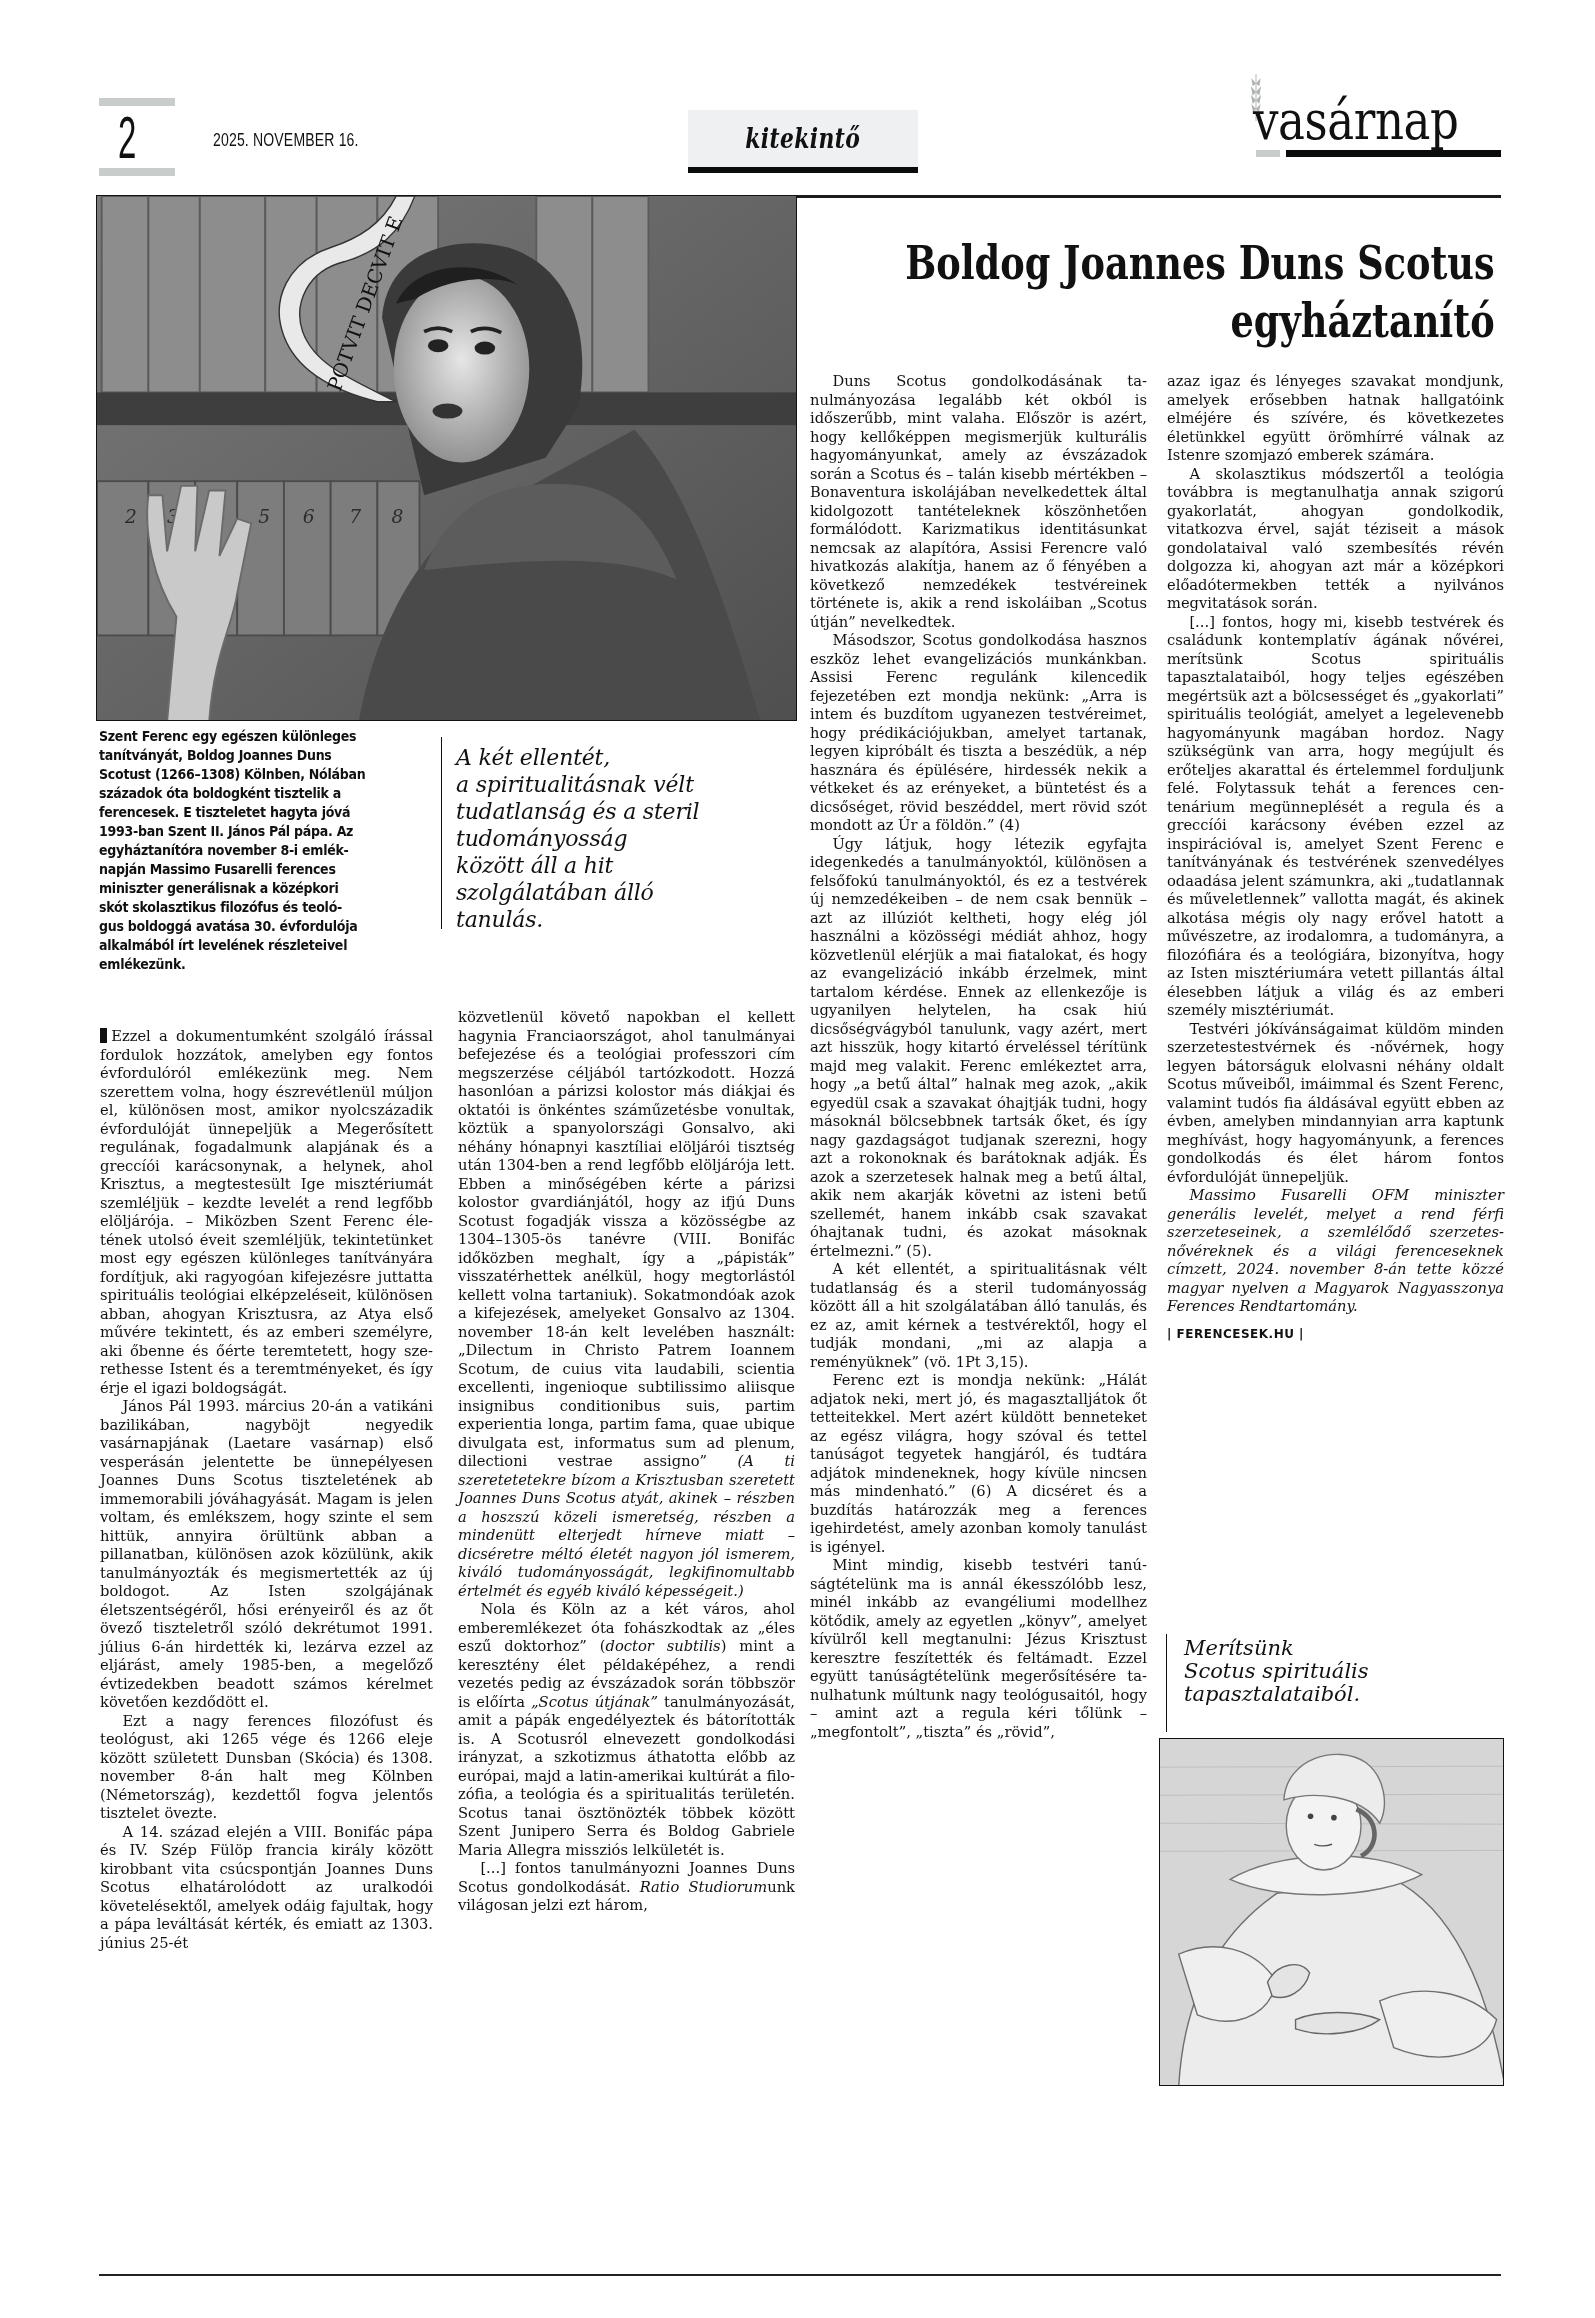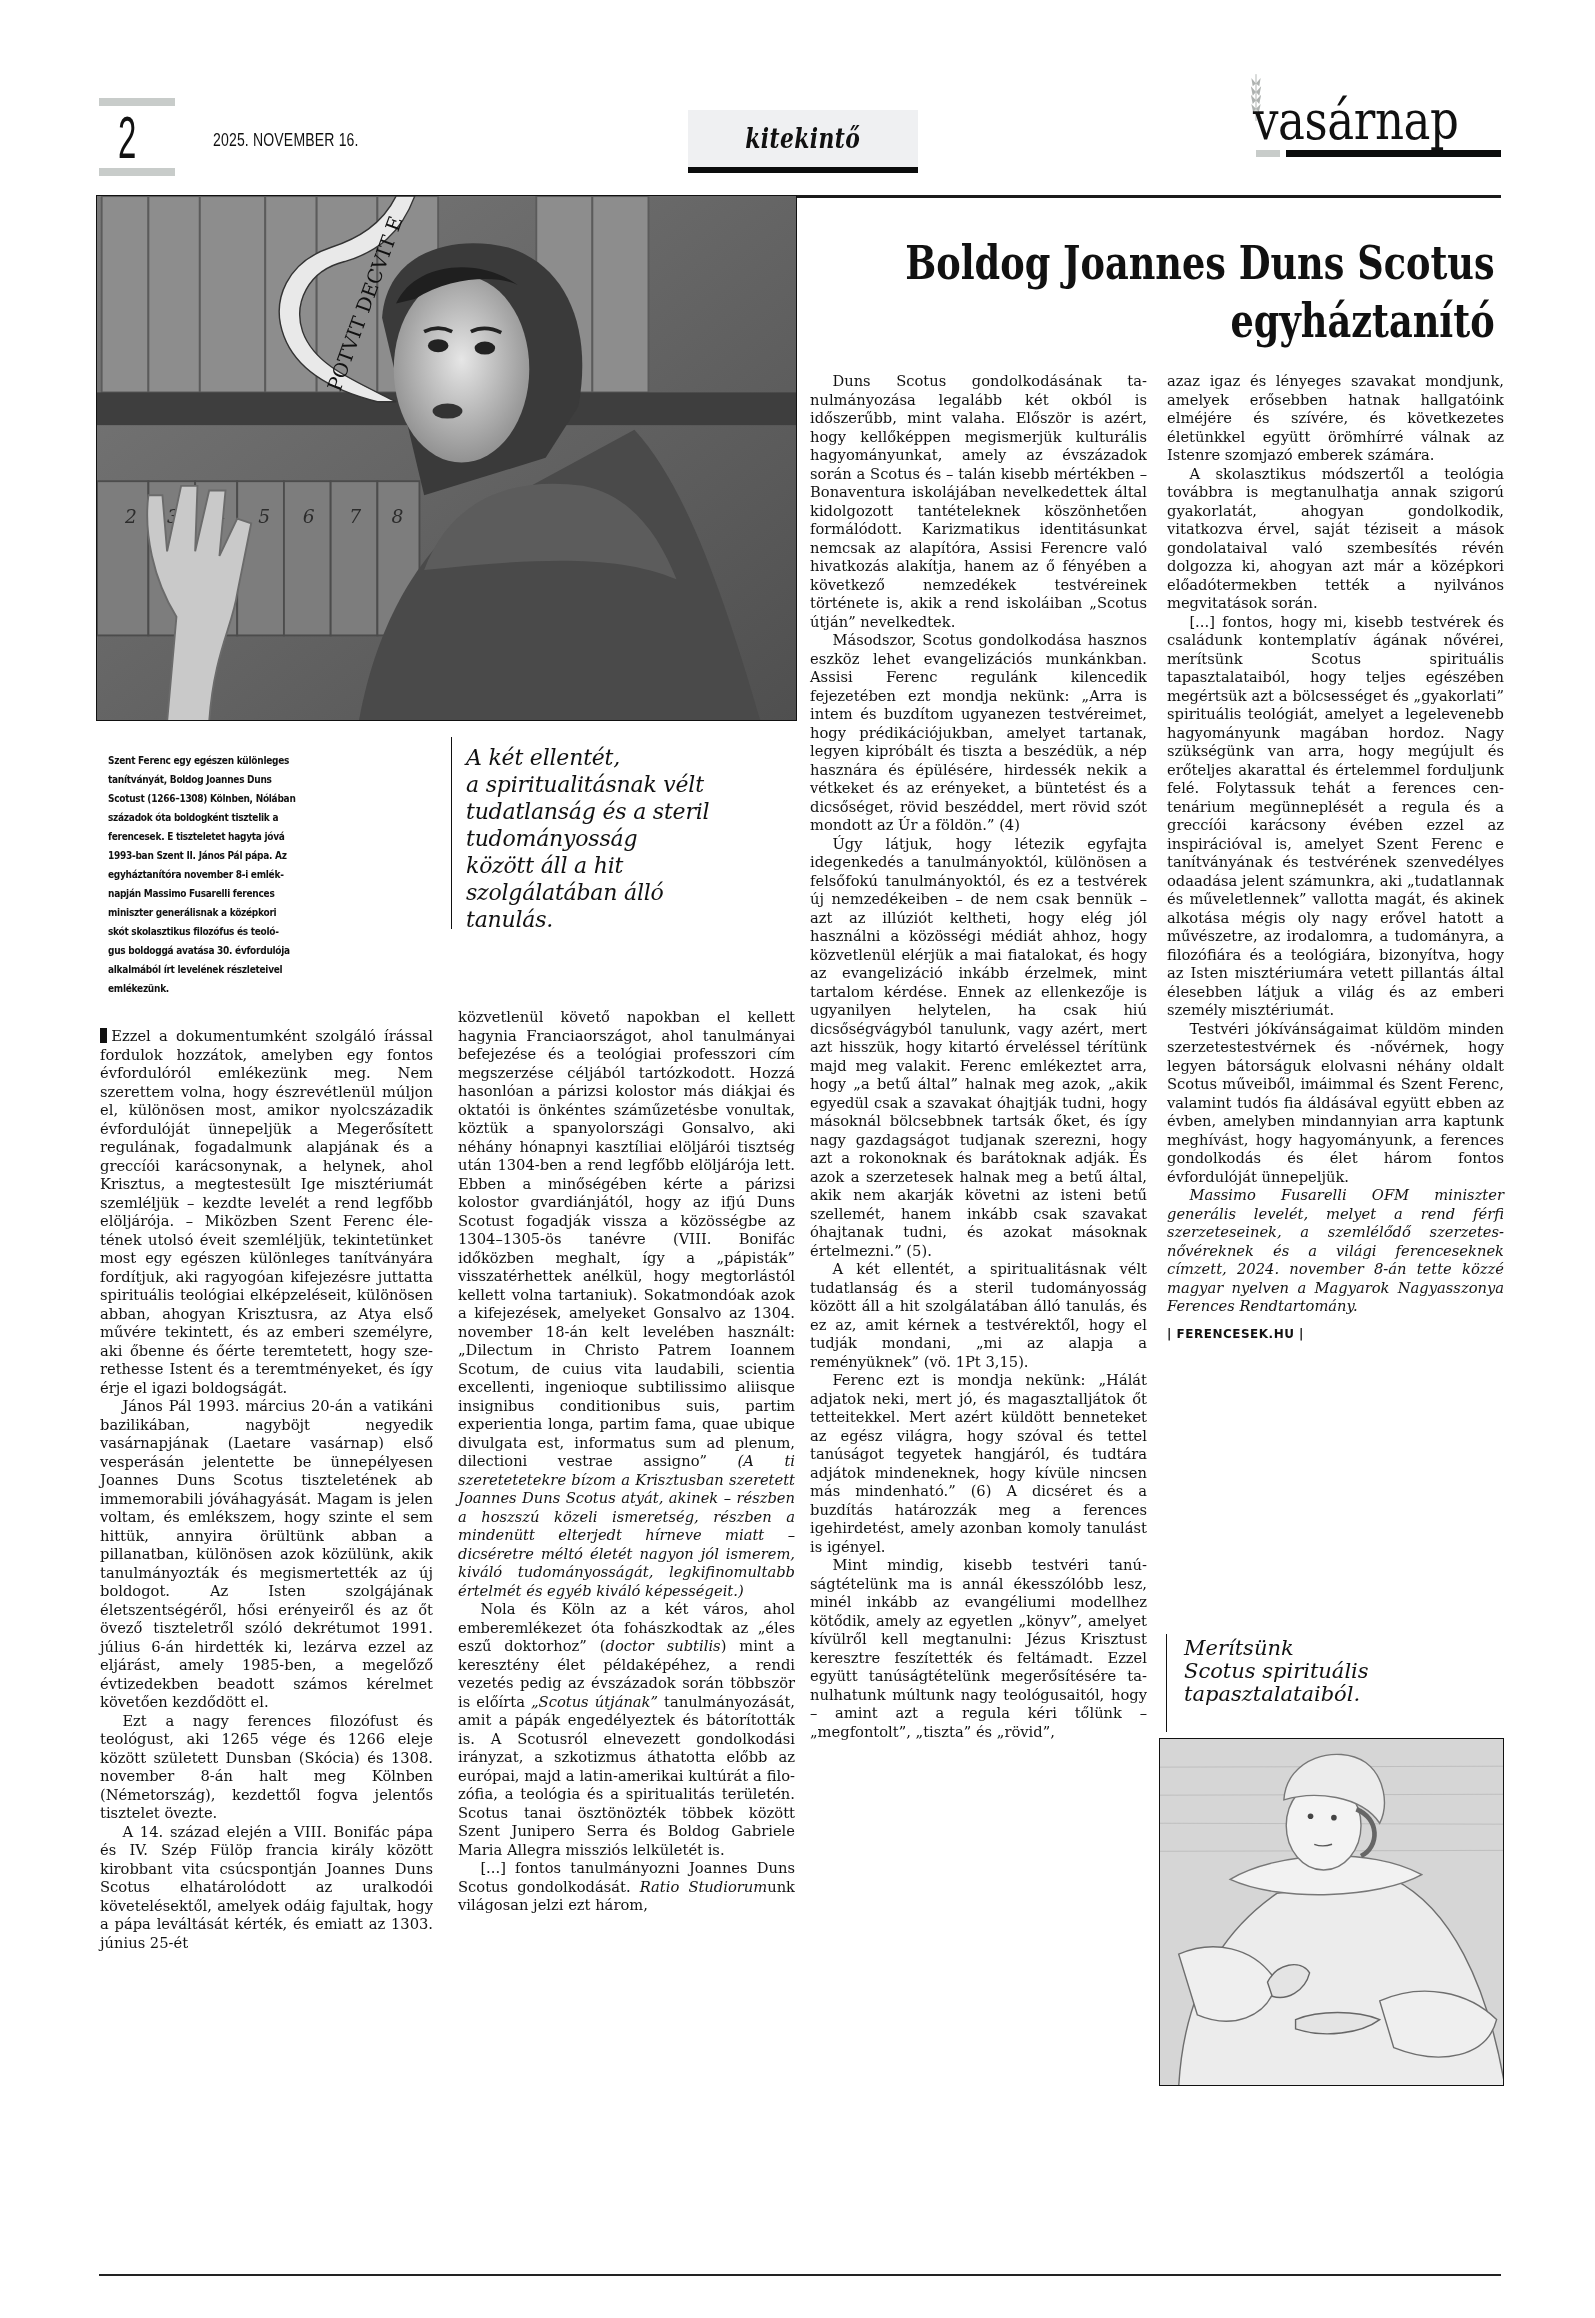--- a/index.html
+++ b/index.html
@@ -31,24 +31,24 @@
   .col { position: absolute; font-family: "DejaVu Serif", serif; font-size: 14.7px; line-height: 18.5px; text-align: justify; hyphens: manual; color: #111; }
   .col p { text-indent: 22.4px; }
   .col p.noindent { text-indent: 0; }
   .col em { font-style: italic; }
   .col1 { left: 100px; top: 1027px; width: 333px; }
   .col2 { left: 458px; top: 1008px; width: 337px; }
   .col3 { left: 810px; top: 372px; width: 337px; }
   .col4 { left: 1167px; top: 372px; width: 337px; }
   .leadmark { display: inline-block; width: 6.5px; height: 15px; background: #111; margin-right: 4.7px; vertical-align: -1.9px; }
 
-  .caption { position: absolute; left: 108px; top: 727px; width: 327px; font-family: "DejaVu Sans", sans-serif; font-weight: bold; font-size: 10px; line-height: 19px; letter-spacing: -0.3px; margin-top: 24px; }
+  .caption { position: absolute; left: 99px; top: 727px; width: 327px; font-family: "DejaVu Sans", sans-serif; font-weight: bold; font-size: 14px; line-height: 19px; letter-spacing: -0.3px; }
   .caption span { display: block; transform: scaleX(0.9); transform-origin: left top; white-space: nowrap; }
 
-  .pullquote { position: absolute; left: 451px; top: 737px; width: 327px; border-left: 1.9px solid #111; padding-left: 14px; height: 192px; }
+  .pullquote { position: absolute; left: 441px; top: 737px; width: 327px; border-left: 1.9px solid #111; padding-left: 14px; height: 192px; }
   .pullquote .q { font-family: "DejaVu Serif", serif; font-style: italic; font-size: 22px; line-height: 27px; white-space: pre-line; letter-spacing: -0.2px; padding-top: 6.5px; }
 
   .pullquote2 { position: absolute; left: 1166px; top: 1634px; width: 327px; border-left: 1.9px solid #111; padding-left: 17px; height: 98px; }
   .pullquote2 .q { font-family: "DejaVu Serif", serif; font-style: italic; font-size: 21px; line-height: 23px; white-space: pre-line; padding-top: 2.8px; }
 
   .signature { font-style: italic; }
   .source { display: block; font-family: "DejaVu Sans", sans-serif; font-weight: bold; font-size: 12px; letter-spacing: 0.5px; margin-top: 9px; text-indent: 0; }
 
   .sketch-box { position: absolute; left: 1159px; top: 1738px; width: 345px; height: 348px; border: 1.4px solid #111; overflow: hidden; background: #d9d9d9; }
 

